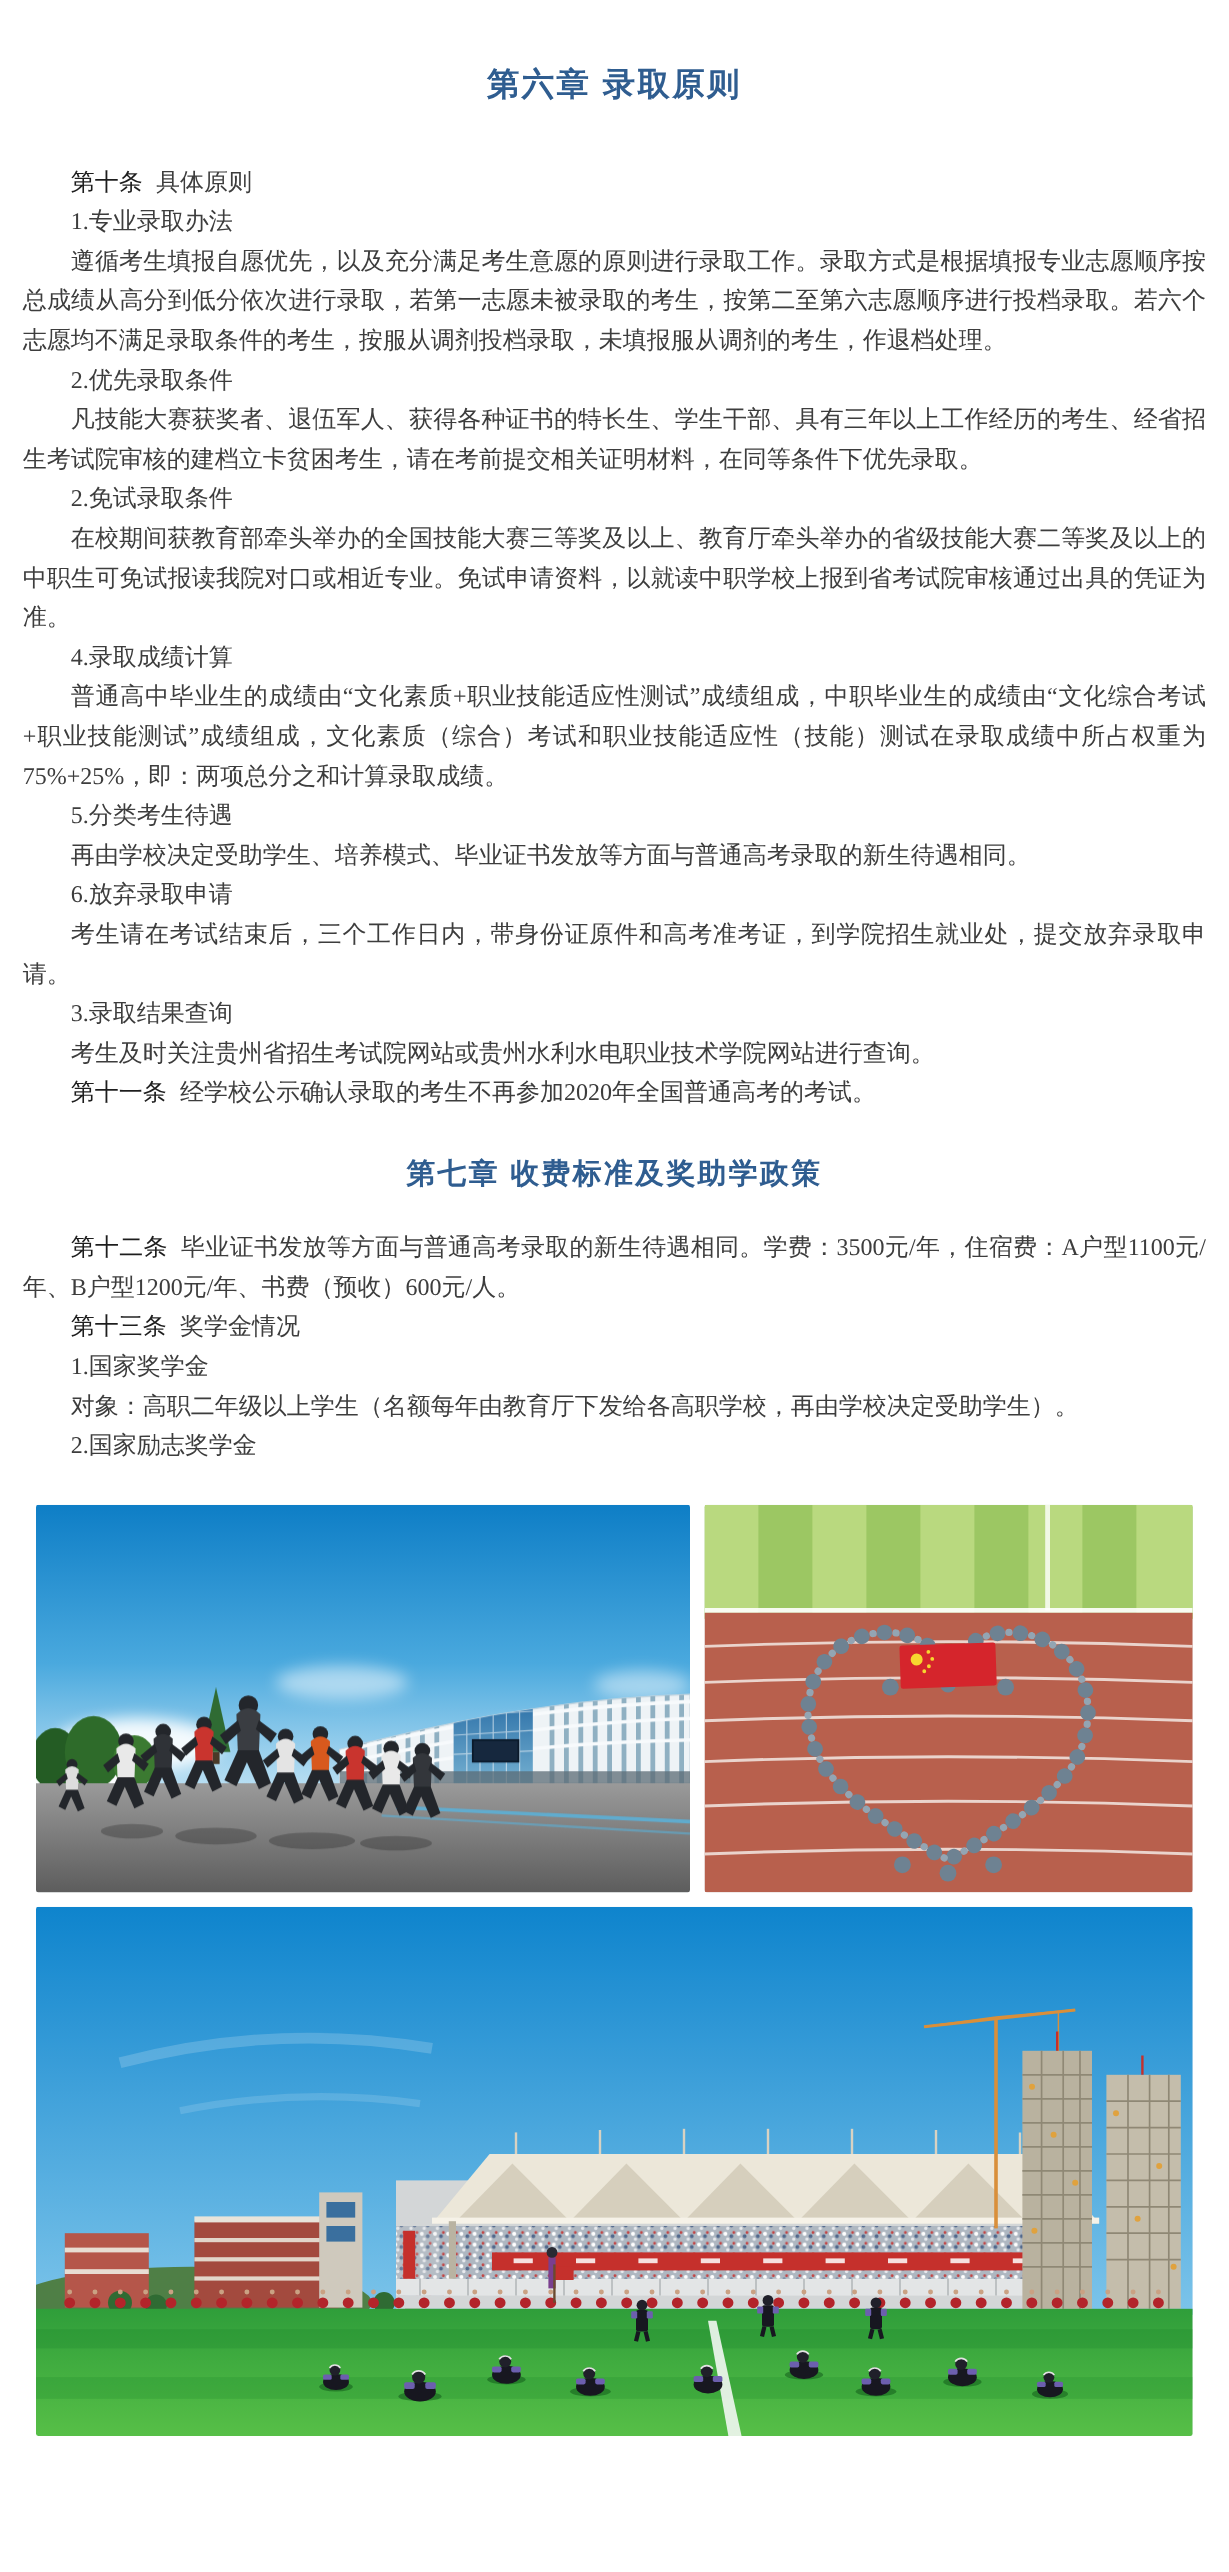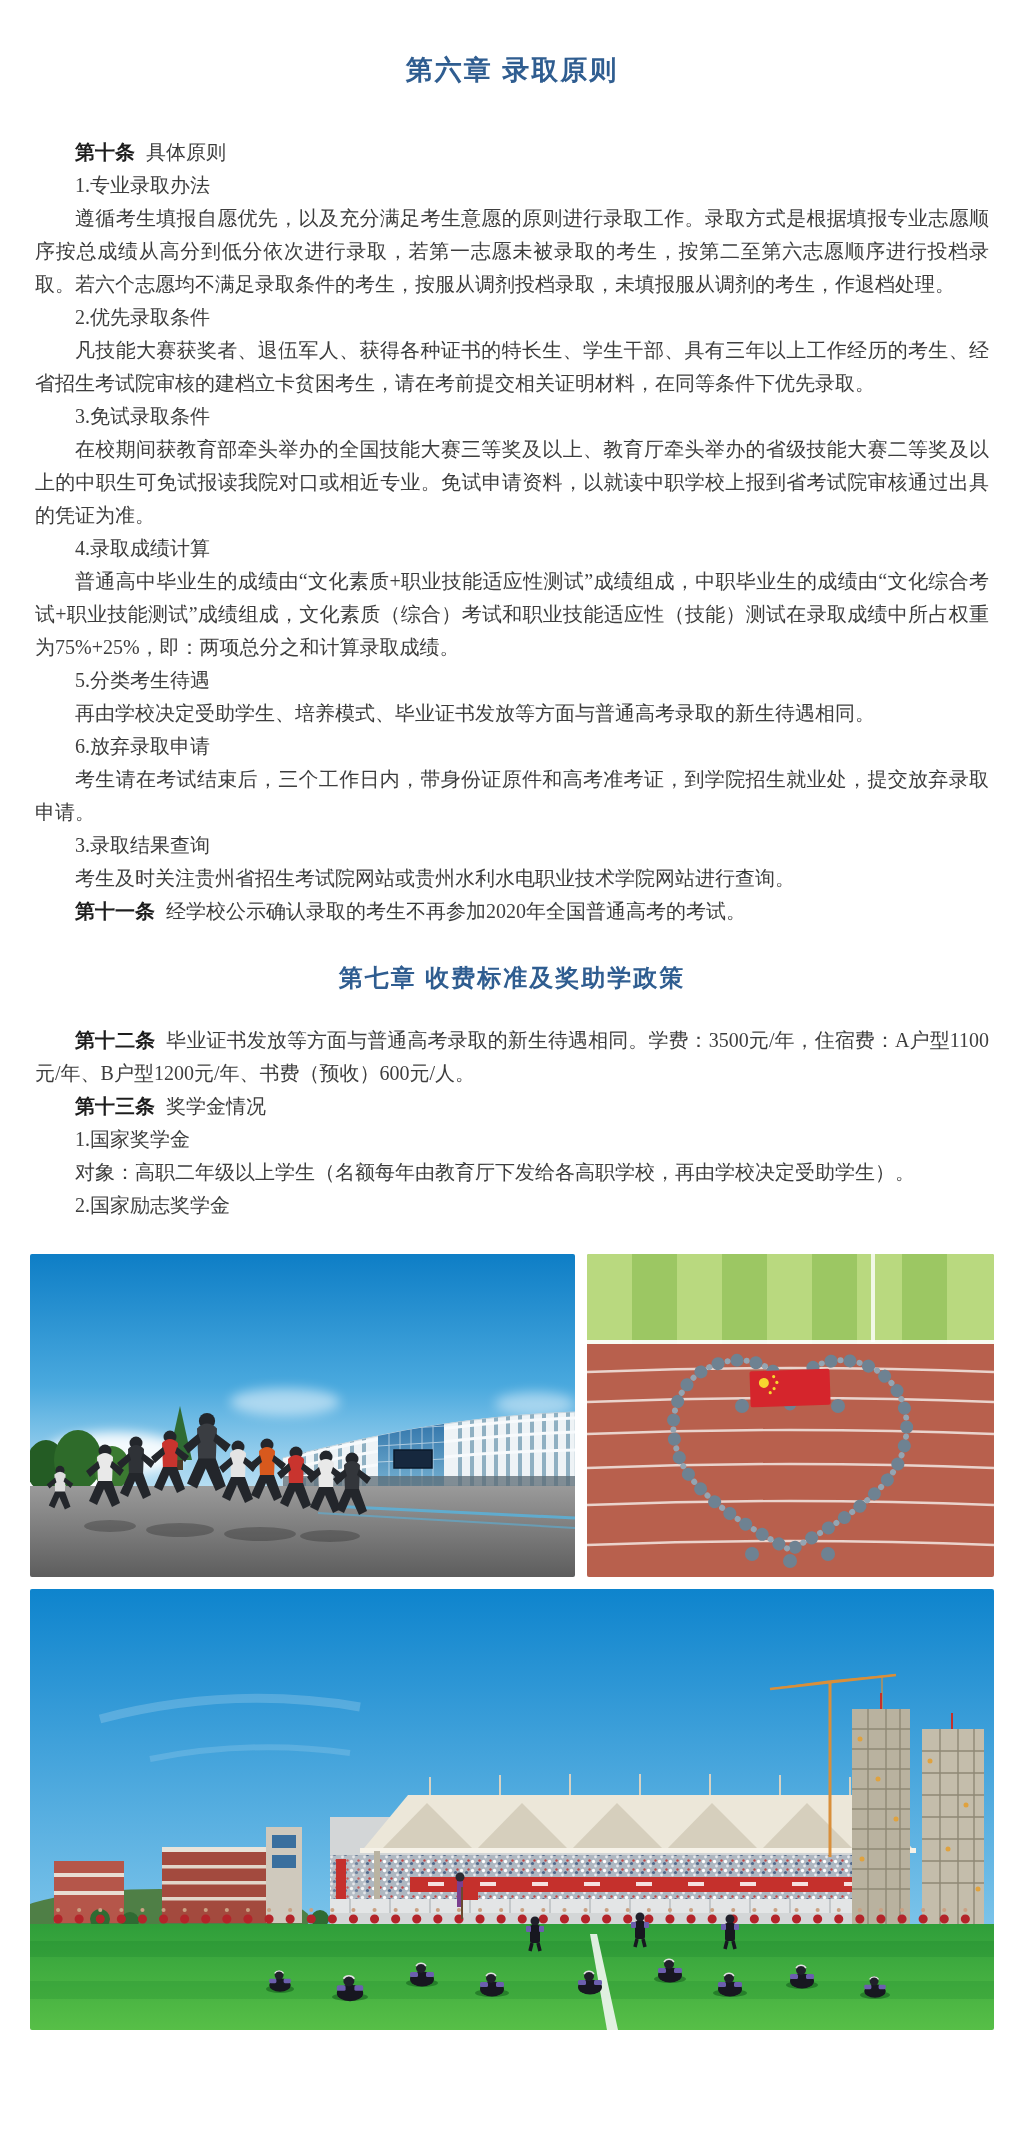--- a/index.html
+++ b/index.html
@@ -1,43 +1,43 @@
 <!DOCTYPE html>
 <html><head>
 <meta charset="utf-8">
 <style>
   html,body{margin:0;padding:0;background:#ffffff;}
   body{width:1024px;min-height:2143px;font-family:"Liberation Serif","DejaVu Serif",serif;color:#3d3d3d;}
-  .doc{padding:0 35px;}
+  .doc{padding:0 19px;}
   .chapter-title{font-family:"Liberation Sans","DejaVu Sans",sans-serif;color:#2f5d90;text-align:center;
     font-weight:700;font-size:27px;letter-spacing:2px;margin:52px 0 48px;}
   .chapter-title.second{font-size:24px;margin:34px 0 30px;text-align:center;}
   .para{font-size:20px;line-height:33px;margin:0;text-indent:2em;text-align:justify;}
-  .lead{font-family:"Liberation Sans","DejaVu Sans",sans-serif;font-weight:700;color:#1d1d1d;margin-right:.55em;}
+  .lead{font-family:"Liberation Sans","DejaVu Sans",sans-serif;font-weight:400;color:#1d1d1d;margin-right:.55em;}
   .lead:empty{display:none;}
   .photos{padding:0 30px;margin-top:32px;}
   .photo-row{display:flex;gap:12px;}
   .photo{display:block;border-radius:2px;overflow:hidden;background:#eef3f6;}
   .photo svg{display:block;}
   .photo-large{margin-top:12px;}
 </style>
 </head>
 <body>
 
 <div class="doc">
 
   <h1 class="chapter-title">第六章  录取原则</h1>
 
   <div>
     <p class="para"><b class="lead">第十条</b><span>具体原则</span></p>
     <p class="para"><span>1.专业录取办法</span></p>
     <p class="para"><span>遵循考生填报自愿优先，以及充分满足考生意愿的原则进行录取工作。录取方式是根据填报专业志愿顺序按总成绩从高分到低分依次进行录取，若第一志愿未被录取的考生，按第二至第六志愿顺序进行投档录取。若六个志愿均不满足录取条件的考生，按服从调剂投档录取，未填报服从调剂的考生，作退档处理。</span></p>
     <p class="para"><span>2.优先录取条件</span></p>
     <p class="para"><span>凡技能大赛获奖者、退伍军人、获得各种证书的特长生、学生干部、具有三年以上工作经历的考生、经省招生考试院审核的建档立卡贫困考生，请在考前提交相关证明材料，在同等条件下优先录取。</span></p>
-    <p class="para"><span>3.免试录取条件</span></p>
+    <p class="para"><span>2.免试录取条件</span></p>
     <p class="para"><span>在校期间获教育部牵头举办的全国技能大赛三等奖及以上、教育厅牵头举办的省级技能大赛二等奖及以上的中职生可免试报读我院对口或相近专业。免试申请资料，以就读中职学校上报到省考试院审核通过出具的凭证为准。</span></p>
     <p class="para"><span>4.录取成绩计算</span></p>
     <p class="para"><span>普通高中毕业生的成绩由“文化素质+职业技能适应性测试”成绩组成，中职毕业生的成绩由“文化综合考试+职业技能测试”成绩组成，文化素质（综合）考试和职业技能适应性（技能）测试在录取成绩中所占权重为75%+25%，即：两项总分之和计算录取成绩。</span></p>
     <p class="para"><span>5.分类考生待遇</span></p>
     <p class="para"><span>再由学校决定受助学生、培养模式、毕业证书发放等方面与普通高考录取的新生待遇相同。</span></p>
     <p class="para"><span>6.放弃录取申请</span></p>
     <p class="para"><span>考生请在考试结束后，三个工作日内，带身份证原件和高考准考证，到学院招生就业处，提交放弃录取申请。</span></p>
     <p class="para"><span>3.录取结果查询</span></p>
     <p class="para"><span>考生及时关注贵州省招生考试院网站或贵州水利水电职业技术学院网站进行查询。</span></p>
     <p class="para"><b class="lead">第十一条</b><span>经学校公示确认录取的考生不再参加2020年全国普通高考的考试。</span></p>

